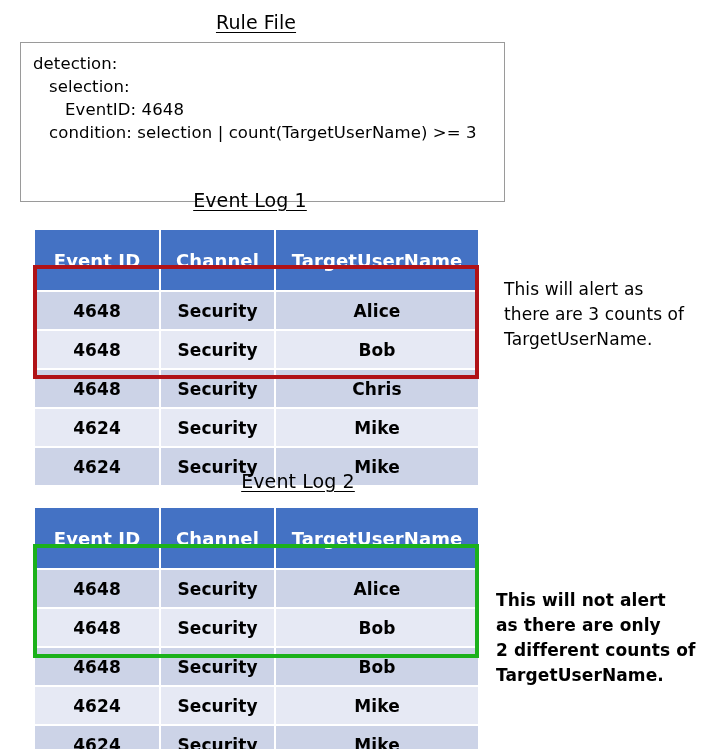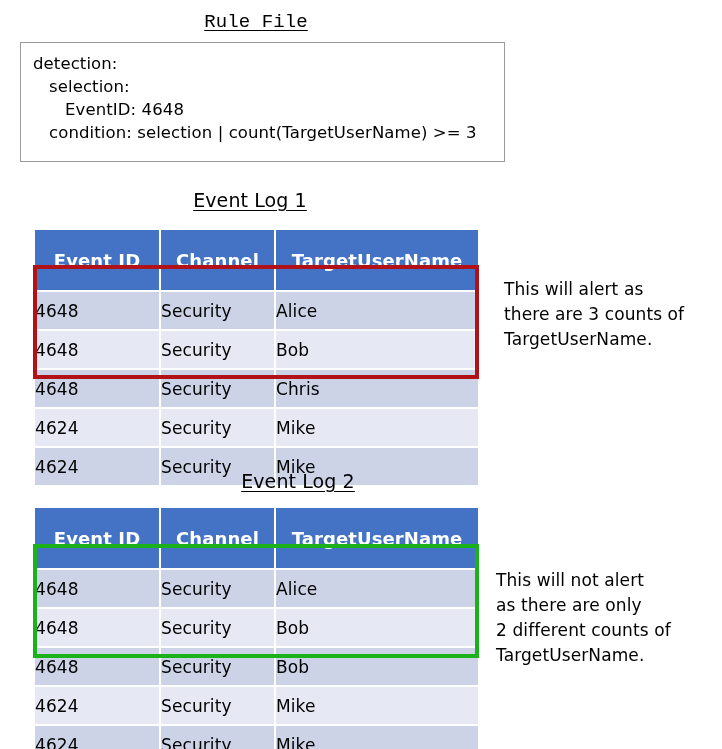--- a/index.html
+++ b/index.html
@@ -21,31 +21,31 @@
   .section-title {
     position: absolute;
     font-size: 19px;
     line-height: 24px;
     color: #000000;
     text-decoration: underline;
     text-underline-offset: 3px;
     white-space: nowrap;
     letter-spacing: 0.1px;
   }
-  #rule-file-title   { left: 0;   top: 10px;  width: 512px; text-align: center; font-family: Liberation Mono, monospace; }
+  #rule-file-title   { left: 0;   top: 10px;  width: 512px; text-align: center; }
   #event-log-1-title { left: 0;   top: 188px; width: 500px; text-align: center; }
   #event-log-2-title { left: 0;   top: 469px; width: 500px; text-align: center; margin-left: 48px; }
 
   
   #rule-file-box {
     position: absolute;
     left: 20px;
     top: 42px;
     width: 485px;
-    height: 120px;
+    height: 160px;
     border: 1px solid #9a9a9a;
     box-sizing: border-box;
     background: #ffffff;
     padding: 9px 0 0 12px;
   }
   .rule-line {
     font-size: 16.5px;
     line-height: 23px;
     color: #000000;
     white-space: pre;
@@ -77,26 +77,27 @@
     border-right: 2px solid #ffffff;
     border-bottom: 2px solid #ffffff;
     padding: 12px;
     letter-spacing: 0.1px;
   }
   .log-table thead th:last-child { border-right: none; }
 
   .log-table tbody td {
     font-size: 17px;
     height: 37px;
-    text-align: left;
+    text-align: center;
     padding: 0;
     color: #000000;
     border-right: 2px solid #ffffff;
     border-bottom: 2px solid #ffffff;
     letter-spacing: 0.1px;
+    font-weight: bold;
   }
   .log-table tbody td:last-child { border-right: none; }
   .log-table tbody tr.row-odd  td { background: #CCD3E7; }
   .log-table tbody tr.row-even td { background: #E6E9F4; }
   .log-table tbody tr:last-child td { border-bottom: none; }
 
   
   .highlight-box {
     position: absolute;
     box-sizing: border-box;
@@ -121,21 +122,21 @@
   .annotation {
     position: absolute;
     font-size: 17px;
     line-height: 25px;
     color: #000000;
     letter-spacing: 0.1px;
     white-space: pre-line;
     width: 226px;
   }
   #annotation-1 { left: 496px; top: 277px; margin-left: 8px; }
-  #annotation-2 { left: 496px; top: 568px; }
+  #annotation-2 { left: 496px; top: 588px; font-weight: bold; }
 </style>
 </head>
 <body>
 
 <div class="section-title" id="rule-file-title">Rule File</div>
 
 <div id="rule-file-box">
   <div class="rule-line">detection:</div>
   <div class="rule-line">   selection:</div>
   <div class="rule-line">      EventID: 4648</div>

